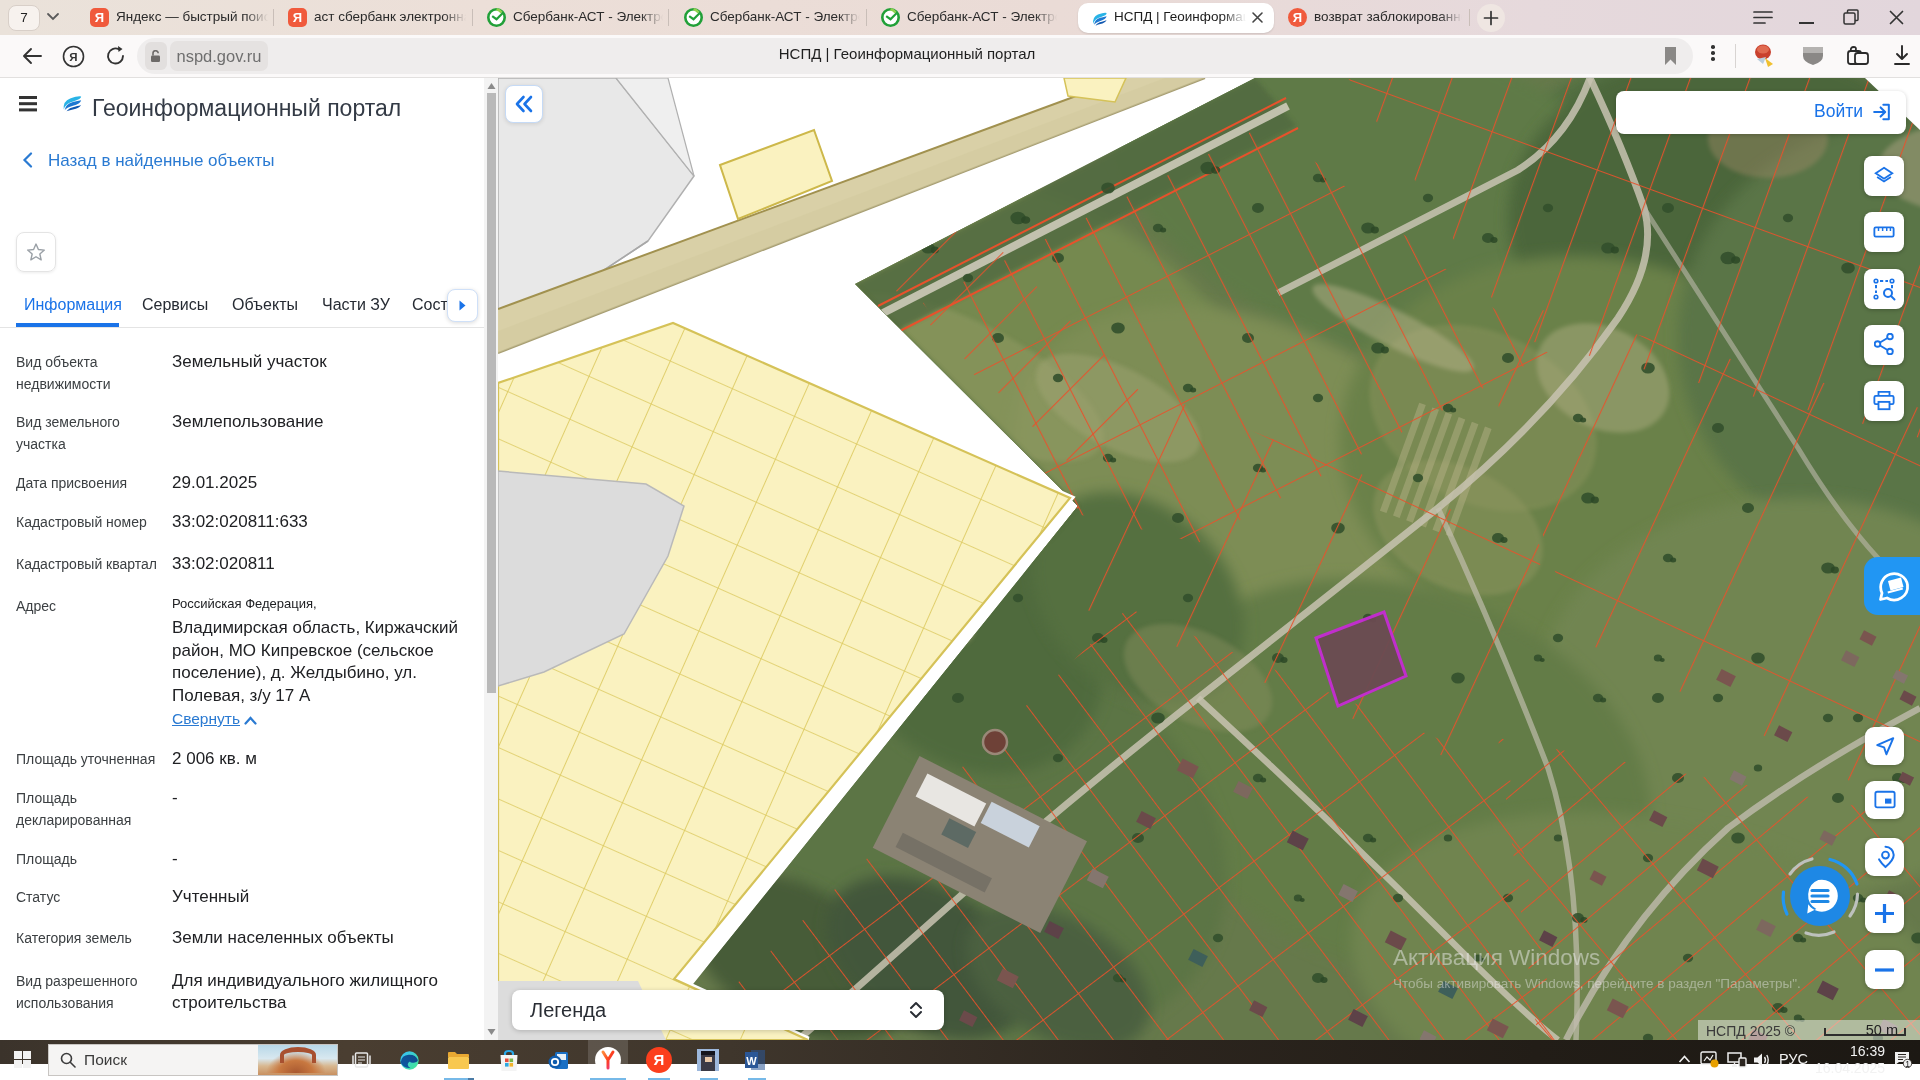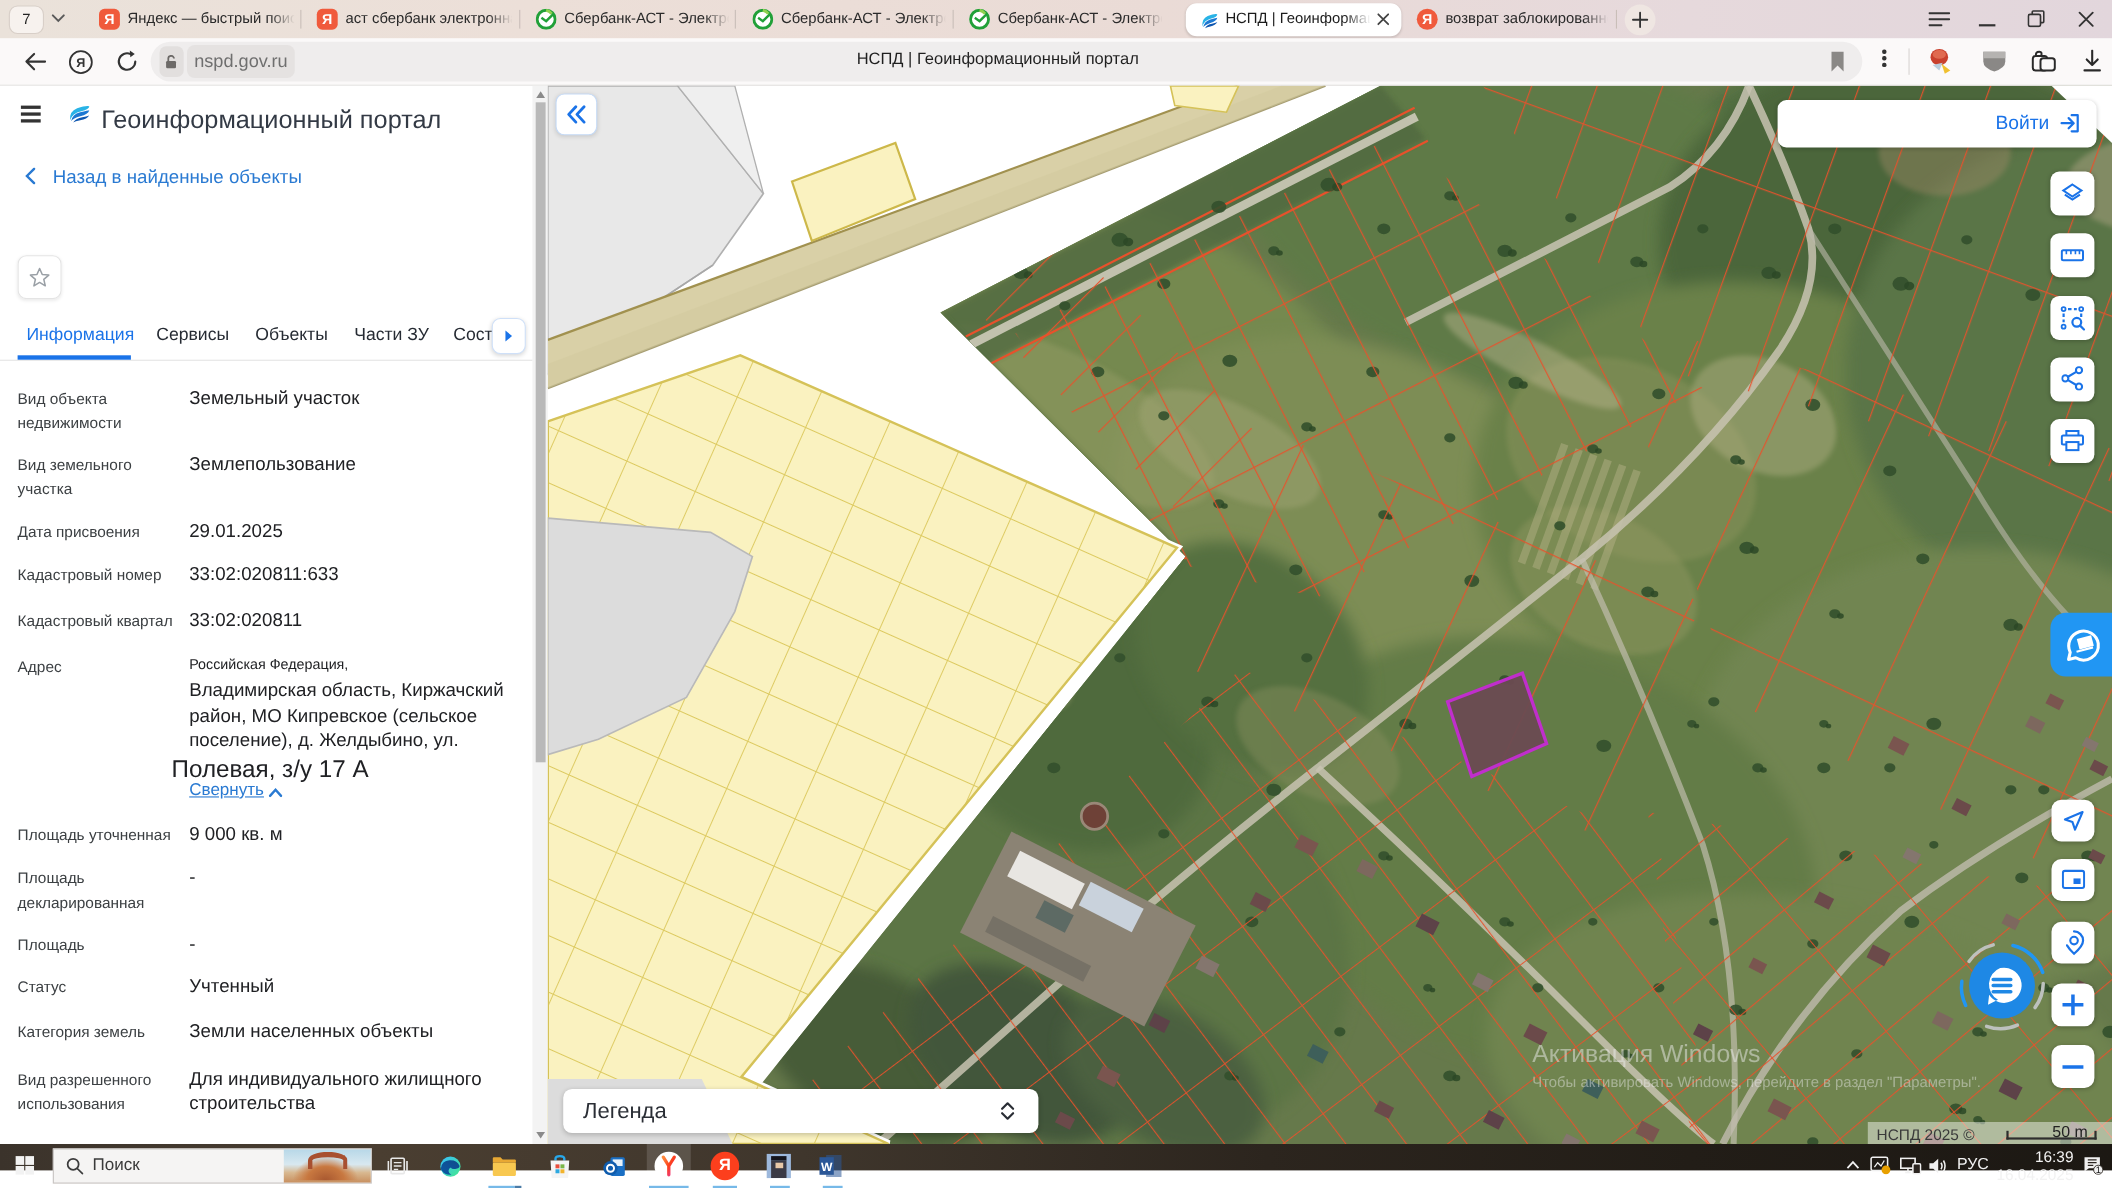--- a/index.html
+++ b/index.html
@@ -157,27 +157,27 @@
 <div class="abs" style="left:172px;top:395px;font-size:17px;color:#202124">29.01.2025</div>
 <div class="abs" style="left:16px;top:436px;font-size:14px;color:#3c4043">Кадастровый номер</div>
 <div class="abs" style="left:172px;top:434px;font-size:17px;color:#202124">33:02:020811:633</div>
 <div class="abs" style="left:16px;top:478px;font-size:14px;color:#3c4043">Кадастровый квартал</div>
 <div class="abs" style="left:172px;top:476px;font-size:17px;color:#202124">33:02:020811</div>
 <div class="abs" style="left:16px;top:520px;font-size:14px;color:#3c4043">Адрес</div>
 <div class="abs" style="left:172px;top:518px;font-size:13px;color:#202124">Российская Федерация,</div>
 <div class="abs" style="left:172px;top:540px;font-size:17px;color:#202124">Владимирская область, Киржачский</div>
 <div class="abs" style="left:172px;top:563px;font-size:17px;color:#202124">район, МО Кипревское (сельское</div>
 <div class="abs" style="left:172px;top:585px;font-size:17px;color:#202124">поселение), д. Желдыбино, ул.</div>
-<div class="abs" style="left:156px;top:608px;font-size:22px;color:#202124">Полевая, з/у 17 А</div>
+<div class="abs" style="left:172px;top:608px;font-size:17px;color:#202124">Полевая, з/у 17 А</div>
 <div class="abs" style="left:172px;top:632px;font-size:15.5px;color:#2a7ad2;text-decoration:underline">Свернуть</div>
 <svg class="abs" style="left:244px;top:638px" width="13" height="9" viewBox="0 0 13 9">
       <path d="M1.5 7.5 L6.5 2 L11.5 7.5" stroke="#2a7ad2" stroke-width="2.2" fill="none" stroke-linecap="round"></path>
     </svg>
 <div class="abs" style="left:16px;top:673px;font-size:14px;color:#3c4043">Площадь уточненная</div>
-<div class="abs" style="left:172px;top:671px;font-size:17px;color:#202124">9 000 кв. м</div>
+<div class="abs" style="left:172px;top:671px;font-size:17px;color:#202124">2 006 кв. м</div>
 <div class="abs" style="left:16px;top:712px;font-size:14px;color:#3c4043">Площадь</div>
 <div class="abs" style="left:16px;top:734px;font-size:14px;color:#3c4043">декларированная</div>
 <div class="abs" style="left:172px;top:710px;font-size:17px;color:#202124">-</div>
 <div class="abs" style="left:16px;top:773px;font-size:14px;color:#3c4043">Площадь</div>
 <div class="abs" style="left:172px;top:771px;font-size:17px;color:#202124">-</div>
 <div class="abs" style="left:16px;top:811px;font-size:14px;color:#3c4043">Статус</div>
 <div class="abs" style="left:172px;top:809px;font-size:17px;color:#202124">Учтенный</div>
 <div class="abs" style="left:16px;top:852px;font-size:14px;color:#3c4043">Категория земель</div>
 <div class="abs" style="left:172px;top:850px;font-size:17px;color:#202124">Земли населенных объекты</div>
 <div class="abs" style="left:16px;top:895px;font-size:14px;color:#3c4043">Вид разрешенного</div>

